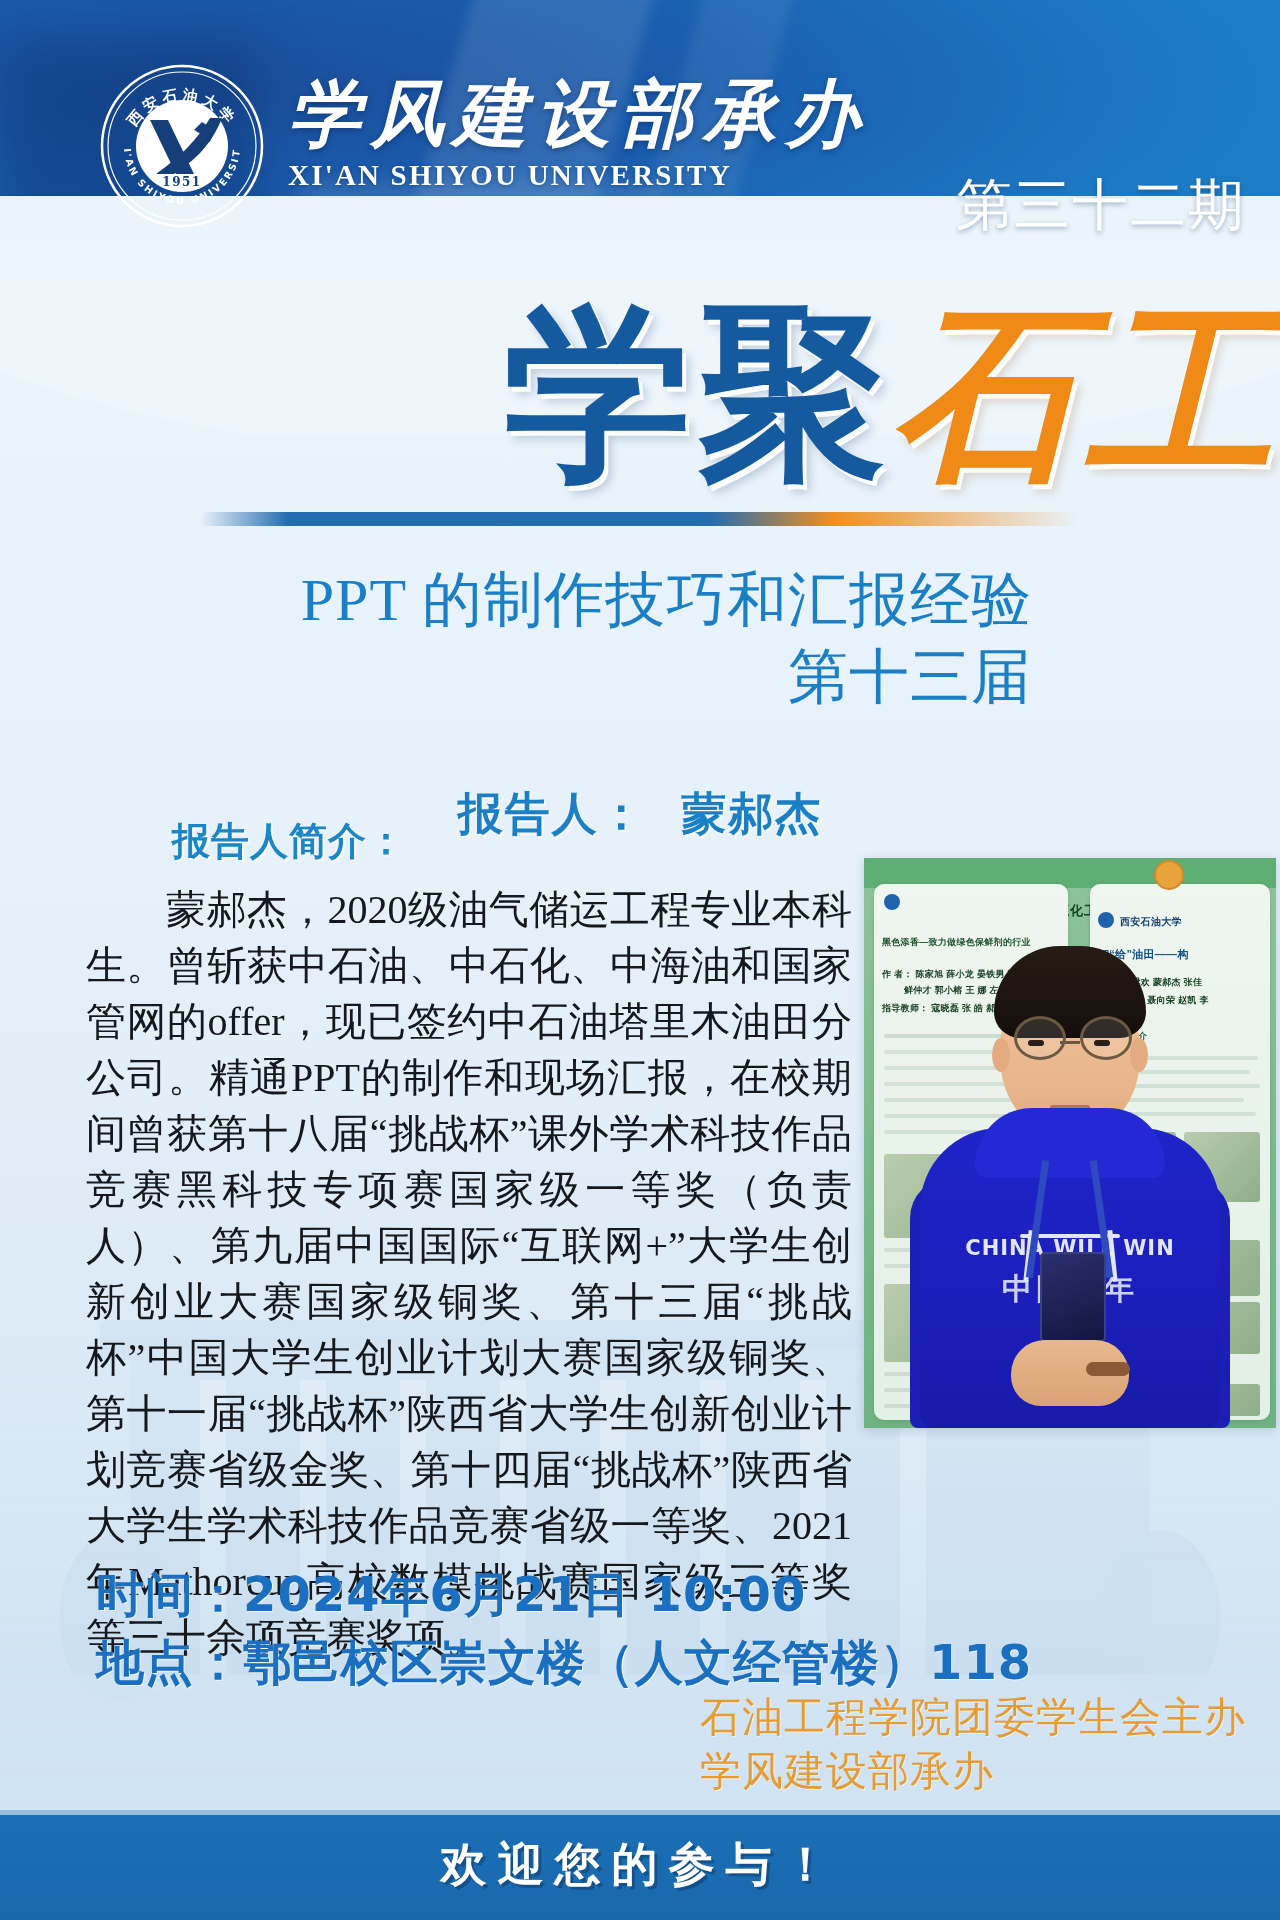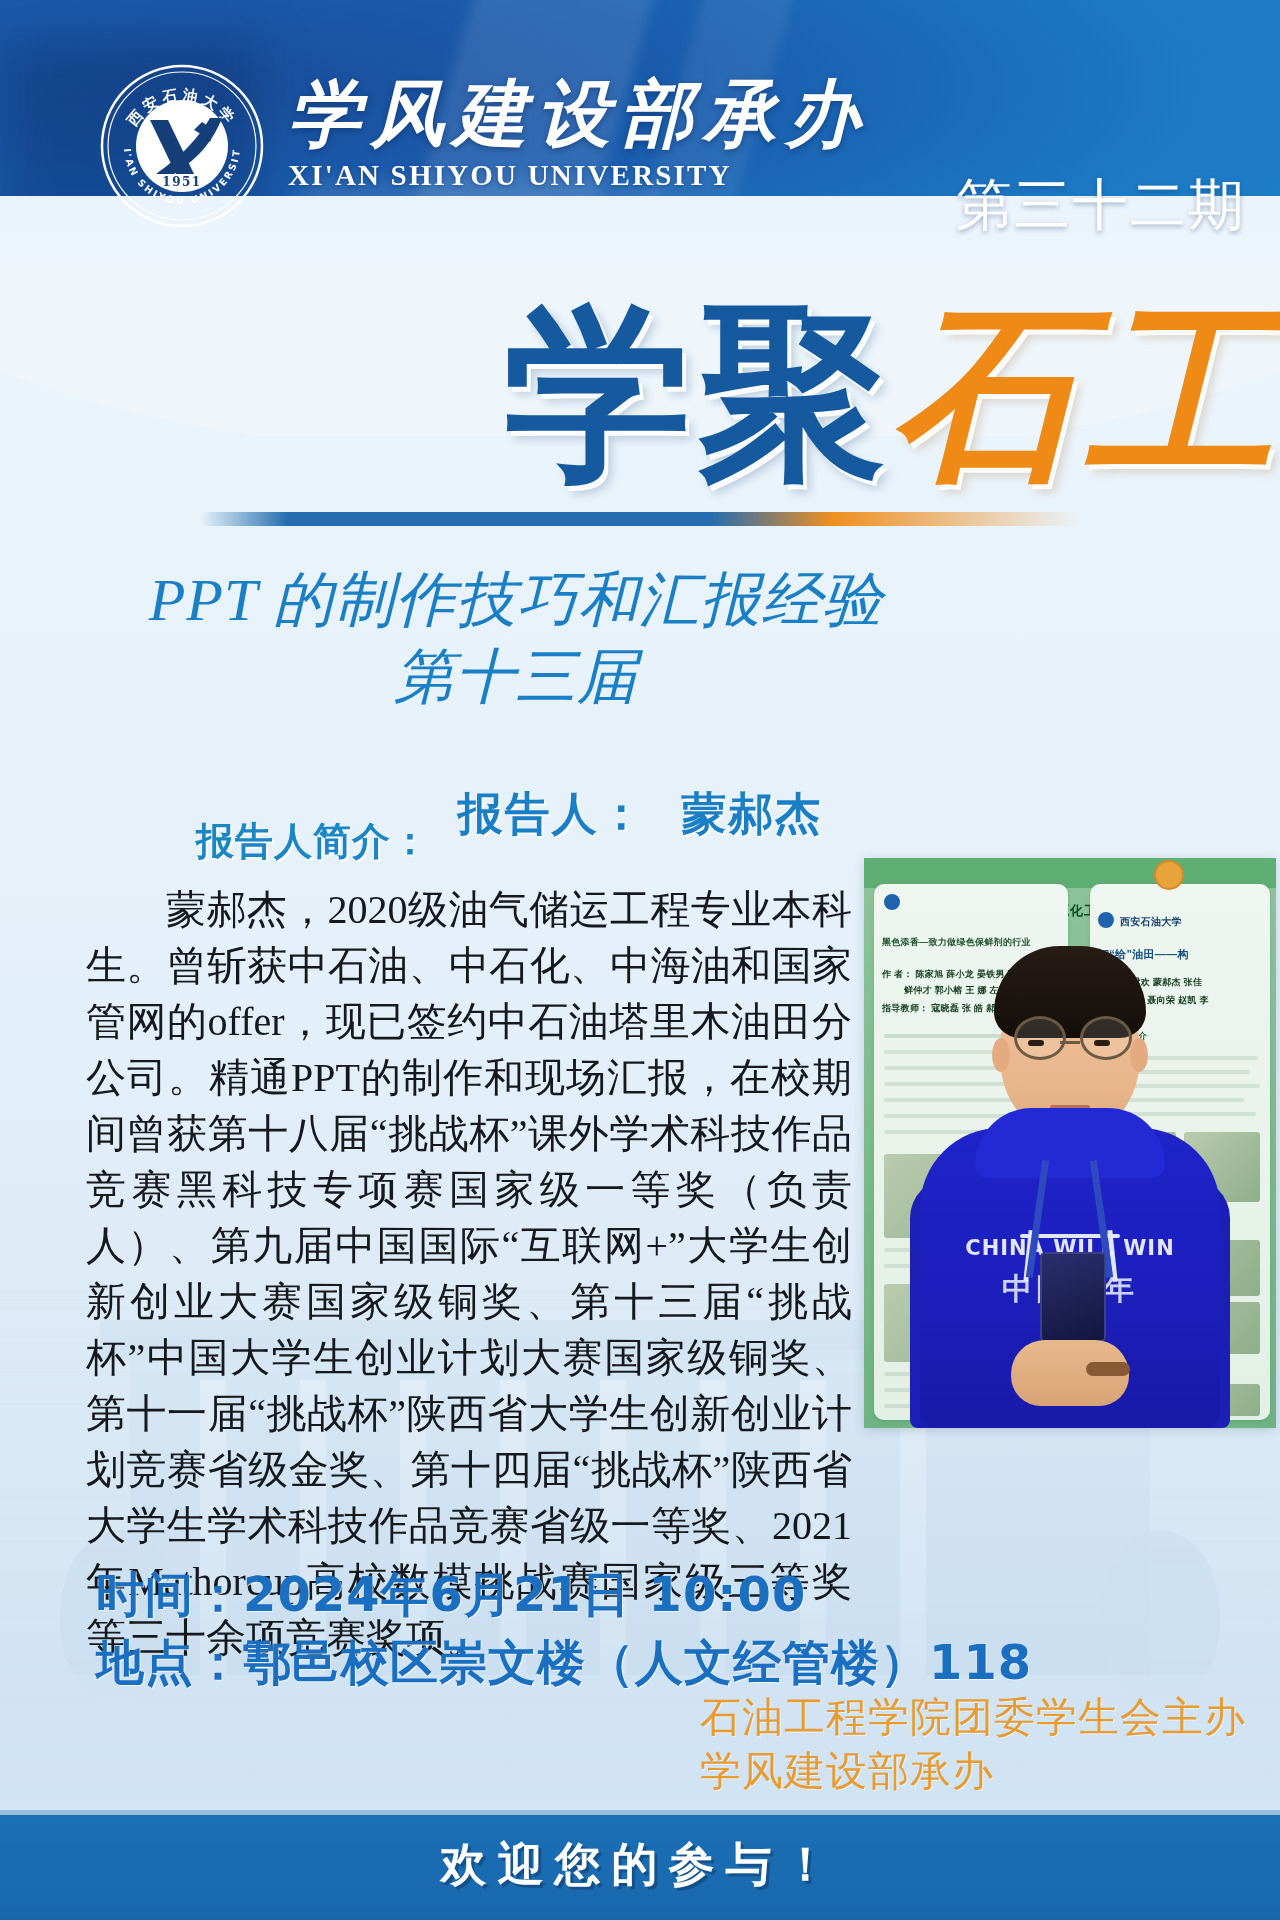--- a/index.html
+++ b/index.html
@@ -112,35 +112,35 @@
   }
   .brand-underline{
     position:absolute;top:512px;left:640px;transform:translateX(-50%);
     width:880px;height:14px;
     background:linear-gradient(90deg,rgba(21,90,158,0) 0%,#1a66ab 10%,#1a66ab 58%,#ef8a16 72%,rgba(239,138,22,0) 100%);
     border-radius:8px;opacity:.95;
   }
 
   
   .subtitle{
-    position:absolute;top:562px;left:0;width:1032px;text-align:center;
+    position:absolute;top:562px;left:0;width:1032px;text-align:right;
     font-family:"Liberation Serif","DejaVu Serif",serif;
-    font-size:60px;color:#1a7fc4;line-height:1.28;letter-spacing:1px;font-style:italic;
+    font-size:60px;color:#1a7fc4;line-height:1.28;letter-spacing:1px;
   }
   .speaker{
     position:absolute;top:744px;left:0;width:1280px;text-align:center;
     font-family:"DejaVu Sans","Liberation Sans",sans-serif;
     font-size:45px;font-weight:700;color:#1a7fc4;letter-spacing:2px;
     text-shadow:2px 2px 0 rgba(255,255,255,.8);
     margin-top:40px;
   }
 
   
   .bio-head{
-    position:absolute;top:816px;left:196px;
+    position:absolute;top:816px;left:172px;
     font-family:"DejaVu Sans","Liberation Sans",sans-serif;
     font-size:38px;font-weight:700;color:#1a86c4;letter-spacing:1px;
     text-shadow:2px 2px 0 rgba(255,255,255,.85);
   }
   .bio-body{
     position:absolute;top:882px;left:86px;width:766px;
     font-family:"Liberation Serif","DejaVu Serif",serif;
     font-size:40px;line-height:1.40;color:#15181c;text-align:justify;
     text-justify:inter-character;
   }

